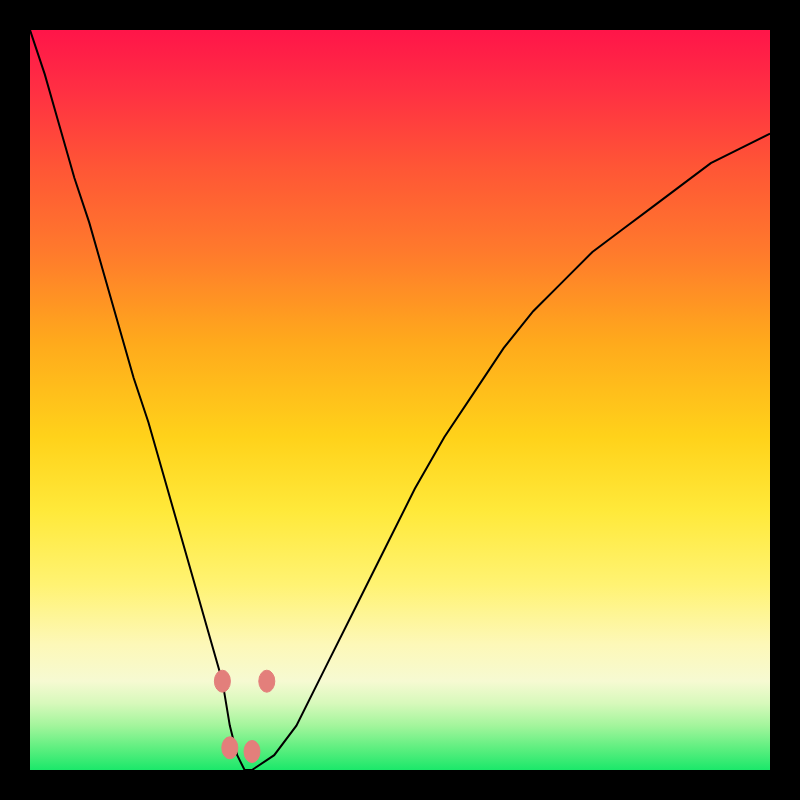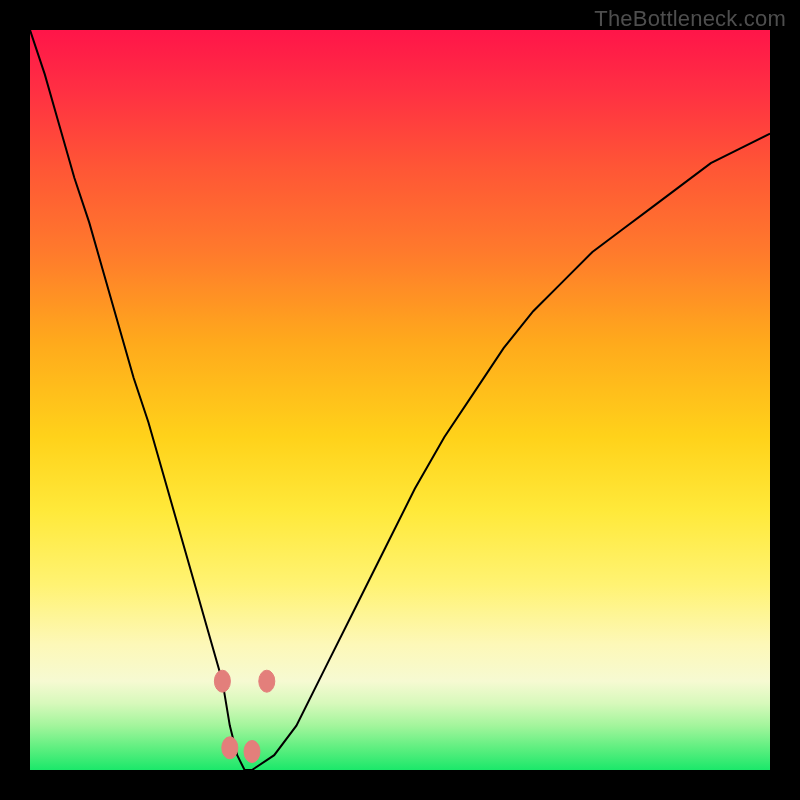--- a/index.html
+++ b/index.html
@@ -62,21 +62,20 @@
   .marker {
     fill: #e37f7b;
     stroke: #e37f7b;
     stroke-width: 1;
   }
 </style>
 </head>
 <body>
 
 <div class="frame">
-  <div class="watermark">TheBottleneck.com</div>
 
   <div class="plot-area">
     <div class="grad"></div>
 
     <svg class="curves" viewBox="0 0 740 740" preserveAspectRatio="none">
       <path id="curve-path" class="curve-line" d="M0.0 0.0 L14.8 44.4 L29.6 96.2 L44.4 148.0 L59.2 192.4 L74.0 244.2 L88.8 296.0 L103.6 347.8 L118.4 392.2 L133.2 444.0 L148.0 495.8 L162.8 547.6 L177.6 599.4 L192.4 651.2 L199.8 695.6 L207.2 725.2 L214.6 740.0 L222.0 740.0 L244.2 725.2 L266.4 695.6 L296.0 636.4 L325.6 577.2 L355.2 518.0 L384.8 458.8 L414.4 407.0 L444.0 362.6 L473.6 318.2 L503.2 281.2 L532.8 251.6 L562.4 222.0 L592.0 199.8 L621.6 177.6 L651.2 155.4 L680.8 133.2 L710.4 118.4 L740.0 103.6"></path>
       <g id="marker-group">
           <ellipse cx="192.4" cy="651.2" rx="8" ry="11" class="marker"></ellipse>
           <ellipse cx="199.8" cy="717.8" rx="8" ry="11" class="marker"></ellipse>
           <ellipse cx="222.0" cy="721.5" rx="8" ry="11" class="marker"></ellipse>

